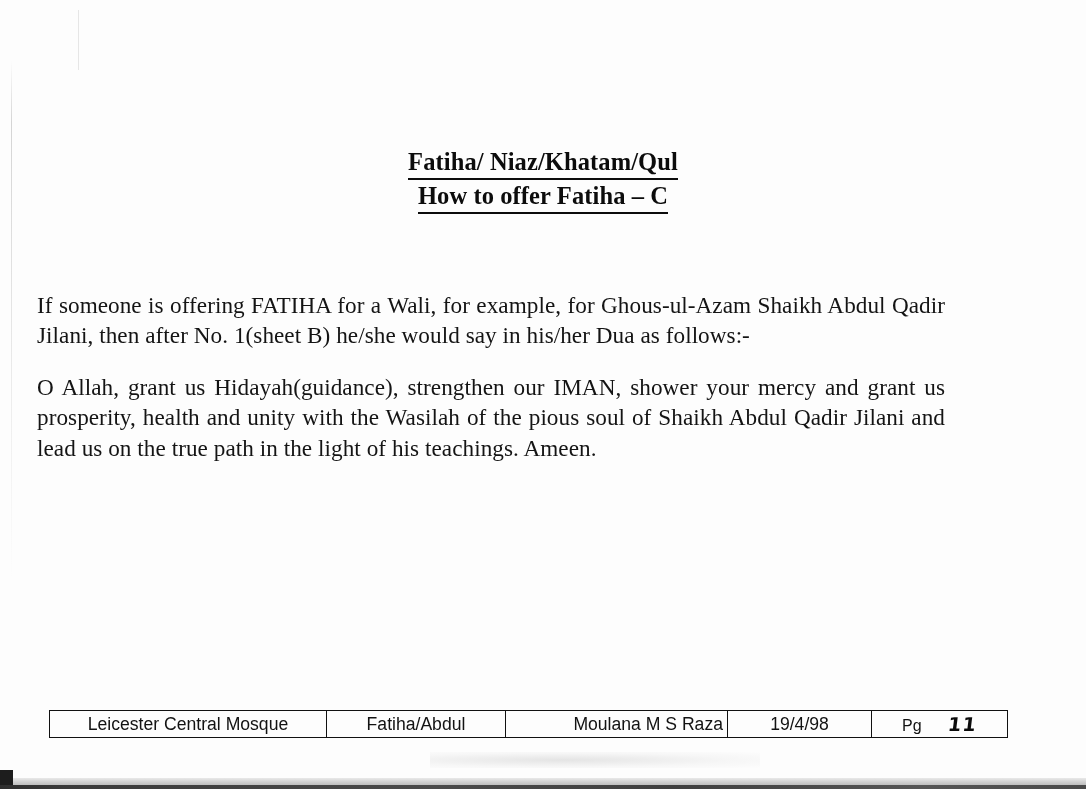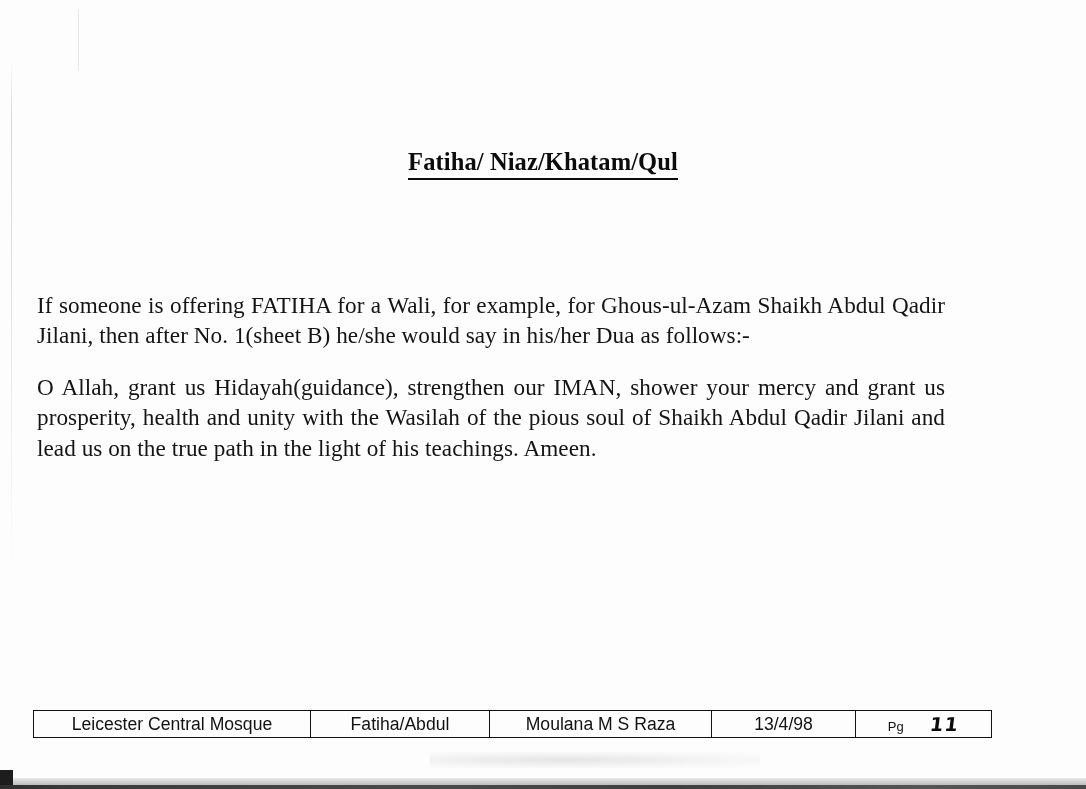--- a/index.html
+++ b/index.html
@@ -122,51 +122,51 @@
     text-align: justify;
     text-justify: inter-word;
     margin: 0 0 21px 0;
     letter-spacing: 0.05px;
   }
   .para:last-child { margin-bottom: 8px; }
 
   
   .footer-table {
     position: absolute;
-    left: 33px;
+    left: 49px;
     top: 710px;
     width: 913px;
     border-collapse: collapse;
     font-family: "Liberation Sans", "DejaVu Sans", sans-serif;
     table-layout: fixed;
   }
   .footer-table td {
     border: 1.5px solid #111;
     height: 26px;
     font-size: 17.6px;
     color: #121212;
     text-align: center;
     vertical-align: middle;
     padding: 0 4px;
     white-space: nowrap;
     overflow: hidden;
   }
   td.c-mosque  { width: 268px; }
   td.c-topic   { width: 170px; }
-  td.c-author  { width: 213px; }
+  td.c-author  { width: 213px; text-align: right; }
   td.c-date    { width: 135px; }
   td.c-pg      { width: 127px; }
 
   .pg-cell-inner {
     display: flex;
     align-items: baseline;
     justify-content: center;
     gap: 26px;
   }
-  .pg-label { font-size: 13px; }
+  .pg-label { font-size: 16px; }
   .pg-number {
     font-family: "DejaVu Sans", sans-serif;
     font-size: 19px;
     font-weight: 700;
     letter-spacing: 1.5px;
     transform: skewX(-7deg);
     display: inline-block;
     color: #0b0b0b;
   }
 </style>
@@ -174,34 +174,35 @@
 <body>
 
 <div class="page">
 
   <div class="scan-streak"></div>
   <div class="scan-streak2"></div>
   <div class="scan-smudge"></div>
 
   <div class="heading">
     <div class="heading-line"><span class="u">Fatiha/ Niaz/Khatam/Qul</span></div>
+    <div class="heading-line"><span class="u">How to offer Fatiha – C</span></div>
   </div>
 
   <div class="body-copy">
     <p class="para">If someone is offering FATIHA for a Wali, for example, for Ghous-ul-Azam Shaikh Abdul Qadir Jilani, then after No. 1(sheet B) he/she would say in his/her Dua as follows:-</p>
     <p class="para">O Allah, grant us Hidayah(guidance), strengthen our IMAN, shower your mercy and grant us prosperity, health and unity with the Wasilah of the pious soul of Shaikh Abdul Qadir Jilani and lead us on the true path in the light of his teachings. Ameen.</p>
   </div>
 
   <table class="footer-table">
     <tbody>
       <tr>
         <td class="c-mosque">Leicester Central Mosque</td>
         <td class="c-topic">Fatiha/Abdul</td>
         <td class="c-author">Moulana M S Raza</td>
-        <td class="c-date">13/4/98</td>
+        <td class="c-date">19/4/98</td>
         <td class="c-pg">
           <div class="pg-cell-inner">
             <span class="pg-label">Pg</span>
             <span class="pg-number">11</span>
           </div>
         </td>
       </tr>
     </tbody>
   </table>
 

